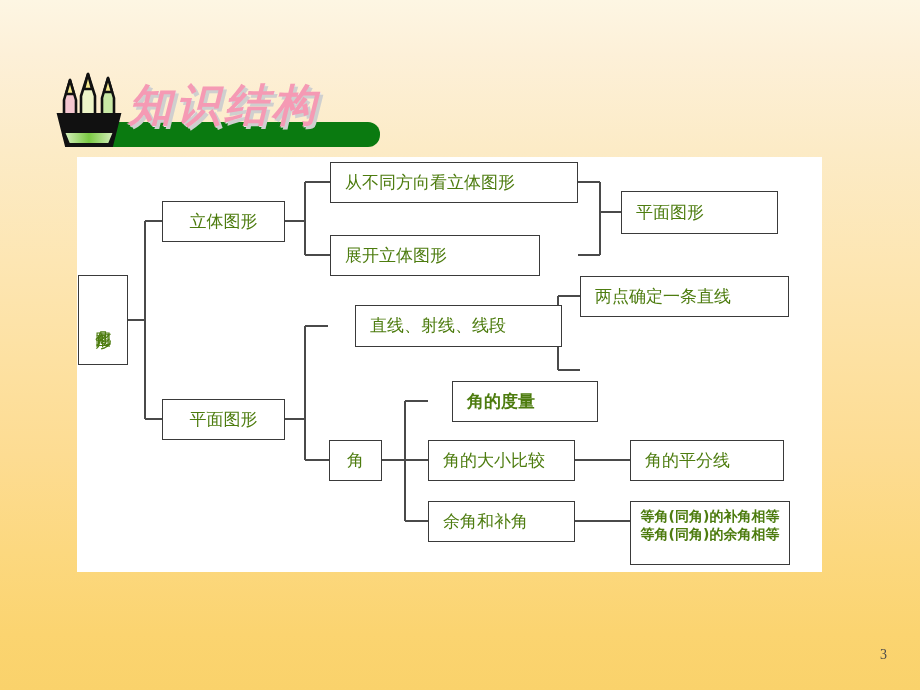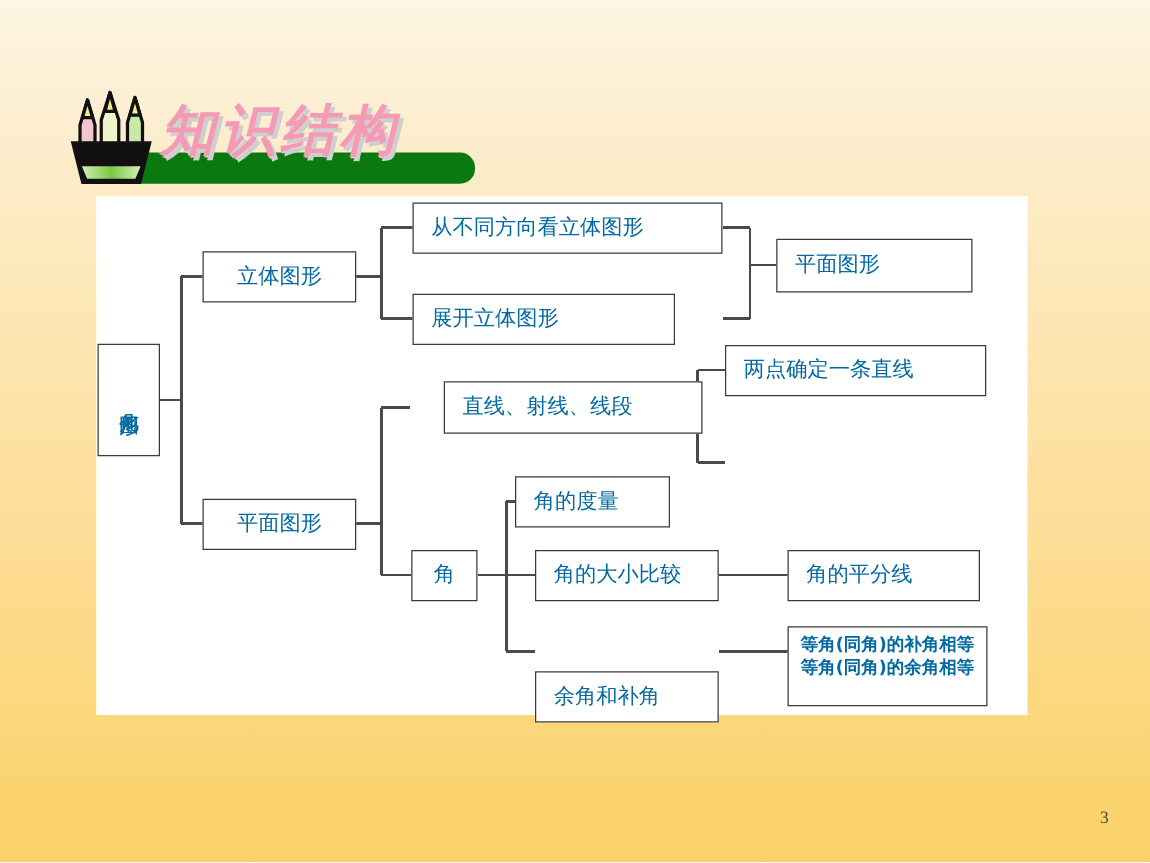--- a/index.html
+++ b/index.html
@@ -88,21 +88,21 @@
     top: 0;
     width: 920px;
     height: 690px;
     pointer-events: none;
   }
   .node {
     position: absolute;
     box-sizing: border-box;
     border: 1.6px solid #3a3a3a;
     background: #ffffff;
-    color: #0369a1;
+    color: #4d7c0f;
     font-size: 17px;
     line-height: 1.15;
     display: flex;
     align-items: center;
     font-family: "DejaVu Sans", "Liberation Sans", sans-serif;
   }
   .node.pad {
     padding-left: 14px;
   }
   .node.center {
@@ -237,26 +237,26 @@
 
   <div class="node center" style="left:162px; top:399px; width:123px; height:41px;">平面图形</div>
 
   <div class="node pad" style="left:328px; top:305px; width:207px; height:42px;margin-left:27px;">直线、射线、线段</div>
 
   <div class="node pad" style="left:580px; top:276px; width:209px; height:41px;">两点确定一条直线</div>
 
 
   <div class="node center" style="left:329px; top:440px; width:53px; height:41px;">角</div>
 
-  <div class="node pad" style="left:412px; top:381px; width:124px; height:41px;">角的度量</div>
+  <div class="node pad" style="left:452px; top:381px; width:146px; height:41px;font-weight:bold;">角的度量</div>
 
   <div class="node pad" style="left:428px; top:440px; width:147px; height:41px;">角的大小比较</div>
 
   <div class="node pad" style="left:630px; top:440px; width:154px; height:41px;">角的平分线</div>
 
-  <div class="node pad" style="left:428px; top:501px; width:147px; height:41px;margin-top:36px;">余角和补角</div>
+  <div class="node pad" style="left:428px; top:501px; width:147px; height:41px;">余角和补角</div>
 
   <div class="node overflowy" style="left:630px; top:501px; width:160px; height:64px;">等角(同角)的补角相等
 等角(同角)的余角相等</div>
 
   <div id="pagenum">3</div>
 
 </div>
 
 </body></html>

